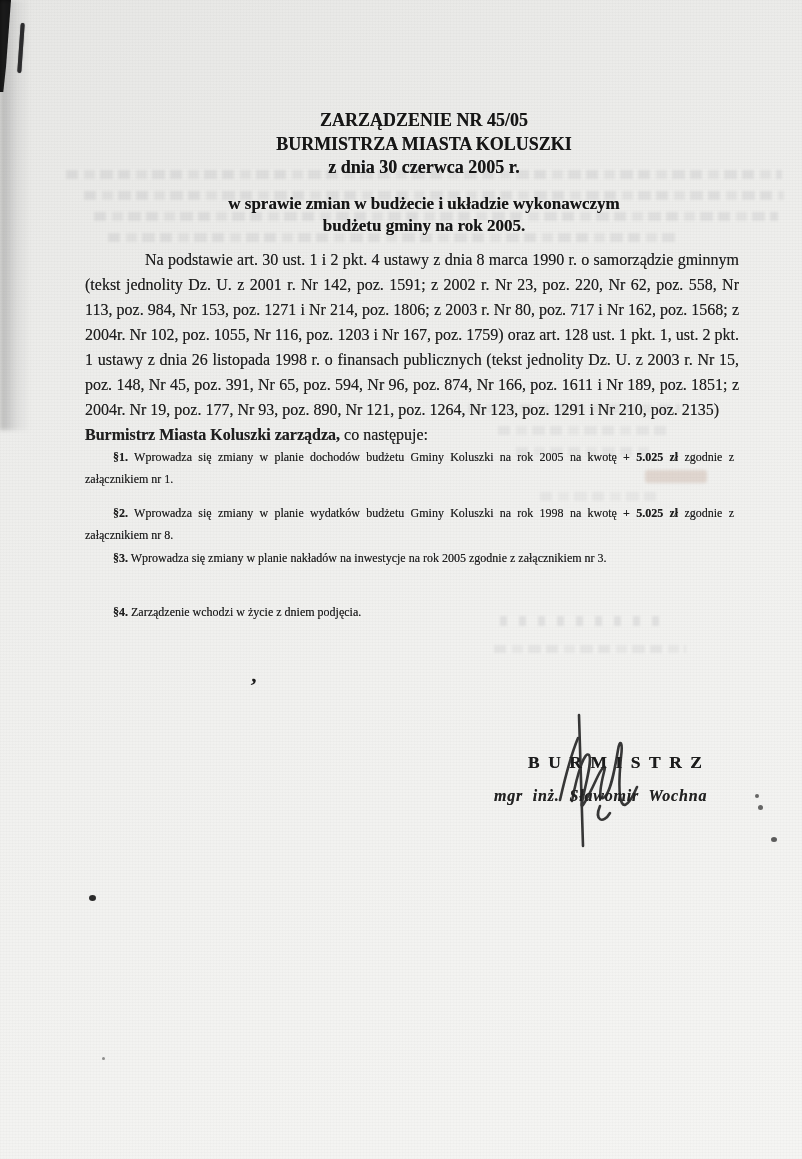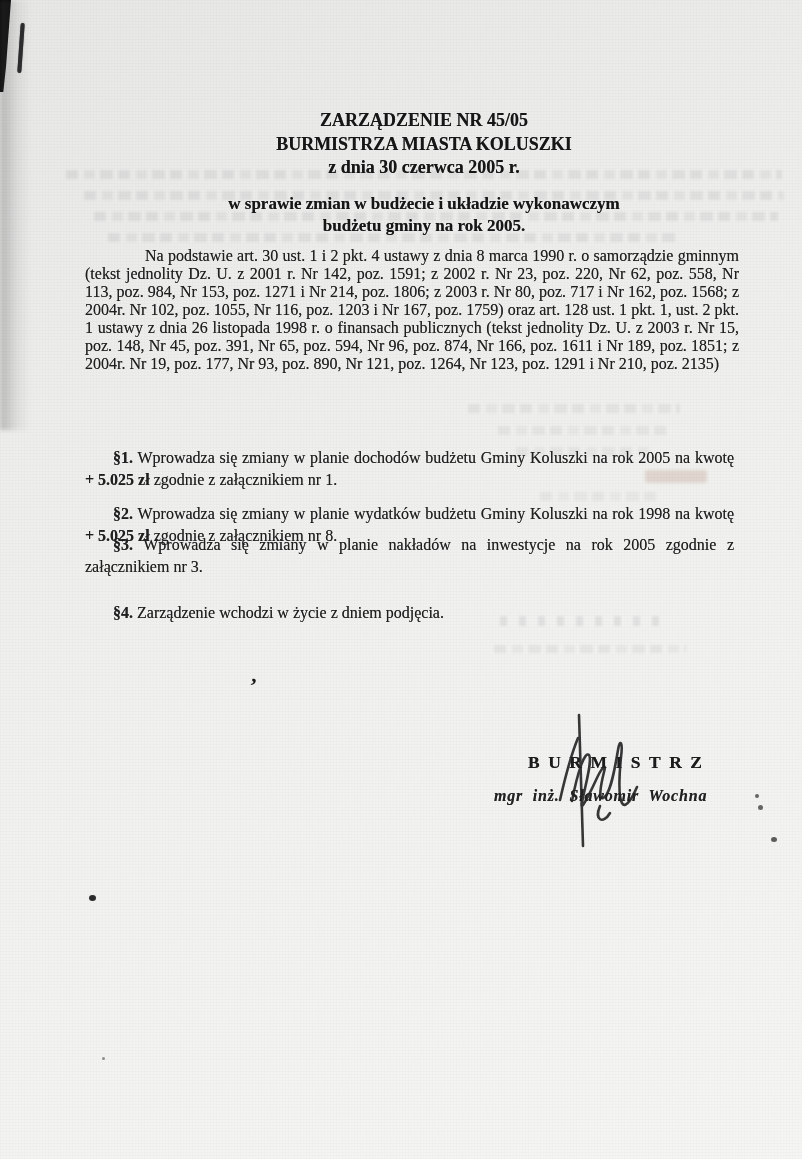--- a/index.html
+++ b/index.html
@@ -32,29 +32,29 @@
   .heading{
     position:absolute;left:44px;width:760px;top:109px;text-align:center;
     font-weight:bold;font-size:18px;line-height:23.5px;color:#161616;
   }
   .subject{
     position:absolute;left:44px;width:760px;top:193px;text-align:center;
     font-weight:bold;font-size:17px;line-height:21.5px;color:#161616;
   }
   .bodycol{
     position:absolute;left:85px;width:654px;top:247px;
-    font-size:16px;line-height:18px;text-align:justify;
+    font-size:16px;line-height:25px;text-align:justify;
   }
   .legal{ text-indent:60px;margin:0; }
   .intro{ margin:0; }
   .section{
     position:absolute;left:85px;width:649px;
-    font-size:16px;line-height:21.5px;text-align:justify;text-indent:28px;
+    font-size:12px;line-height:21.5px;text-align:justify;text-indent:28px;
   }
-  .s1{top:447px;} .s2{top:503px;} .s3{top:534px;} .s4{top:602px;}
+  .s1{top:447px;} .s2{top:503px;} .s3{top:548px;} .s4{top:602px;}
   .b{font-weight:bold;}
   .apostrophe-mark{
     position:absolute;left:252px;top:662px;font-size:22px;font-weight:bold;color:#1a1a1a;
     transform:rotate(8deg);
   }
   .stamp-title{
     position:absolute;left:528px;top:752px;width:200px;
     font-weight:bold;font-size:17.5px;letter-spacing:8.5px;color:#1c1c1c;
     text-shadow:0 0 .6px rgba(20,20,20,.7);
   }
@@ -111,20 +111,21 @@
   <div>z dnia 30 czerwca 2005 r.</div>
 </div>
 
 <div class="subject doc-text">
   <div>w sprawie zmian w budżecie i układzie wykonawczym</div>
   <div>budżetu gminy na rok 2005.</div>
 </div>
 
 <div class="bodycol doc-text">
   <p class="legal">Na podstawie art. 30 ust. 1 i 2 pkt. 4 ustawy z dnia 8 marca 1990 r. o samorządzie gminnym (tekst jednolity Dz. U. z 2001 r. Nr 142, poz. 1591; z 2002 r. Nr 23, poz. 220, Nr 62, poz. 558, Nr 113, poz. 984, Nr 153, poz. 1271 i Nr 214, poz. 1806; z 2003 r. Nr 80, poz. 717 i Nr 162, poz. 1568; z 2004r. Nr 102, poz. 1055, Nr 116, poz. 1203 i Nr 167, poz. 1759) oraz art. 128 ust. 1 pkt. 1, ust. 2 pkt. 1 ustawy z dnia 26 listopada 1998 r. o finansach publicznych (tekst jednolity Dz. U. z 2003 r. Nr 15, poz. 148, Nr 45, poz. 391, Nr 65, poz. 594, Nr 96, poz. 874, Nr 166, poz. 1611 i Nr 189, poz. 1851; z 2004r. Nr 19, poz. 177, Nr 93, poz. 890, Nr 121, poz. 1264, Nr 123, poz. 1291 i Nr 210, poz. 2135)</p>
+  <p class="intro"><span class="b">Burmistrz Miasta Koluszki zarządza,</span><span> co następuje:</span></p>
 </div>
 
 <div class="section s1 doc-text"><span class="b">§1.</span><span> Wprowadza się zmiany w planie dochodów budżetu Gminy Koluszki na rok 2005 na kwotę </span><span class="b">+ 5.025 zł</span><span> zgodnie z załącznikiem nr 1.</span></div>
 
 <div class="section s2 doc-text"><span class="b">§2.</span><span> Wprowadza się zmiany w planie wydatków budżetu Gminy Koluszki na rok 1998 na kwotę </span><span class="b">+ 5.025 zł</span><span> zgodnie z załącznikiem nr 8.</span></div>
 
 <div class="section s3 doc-text"><span class="b">§3.</span><span> Wprowadza się zmiany w planie nakładów na inwestycje na rok 2005 zgodnie z załącznikiem nr 3.</span></div>
 
 <div class="section s4 doc-text"><span class="b">§4.</span><span> Zarządzenie wchodzi w życie z dniem podjęcia.</span></div>
 

